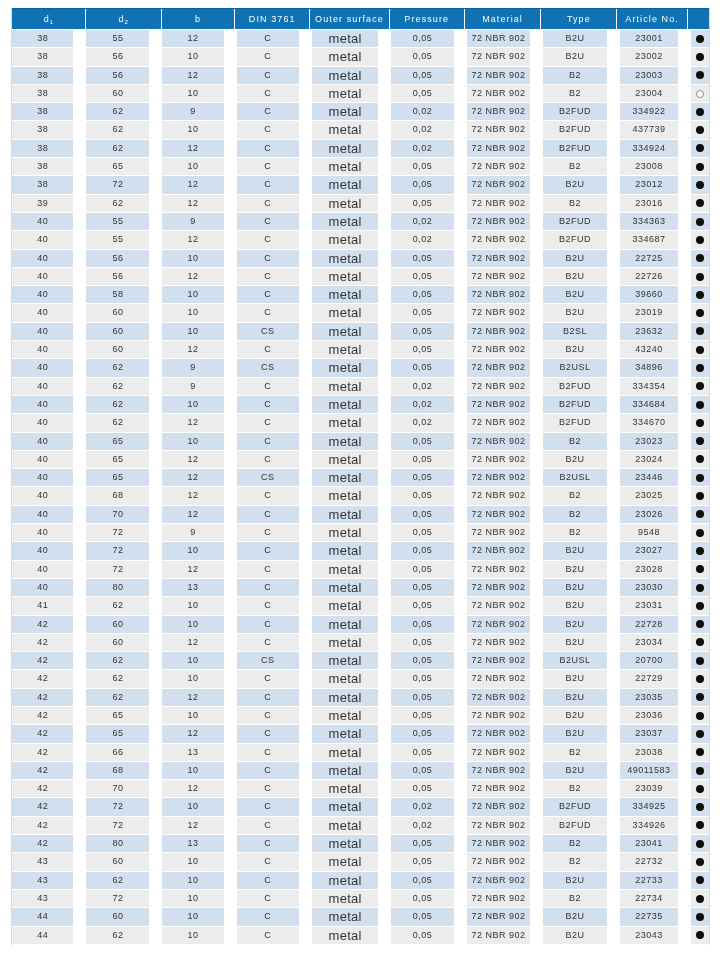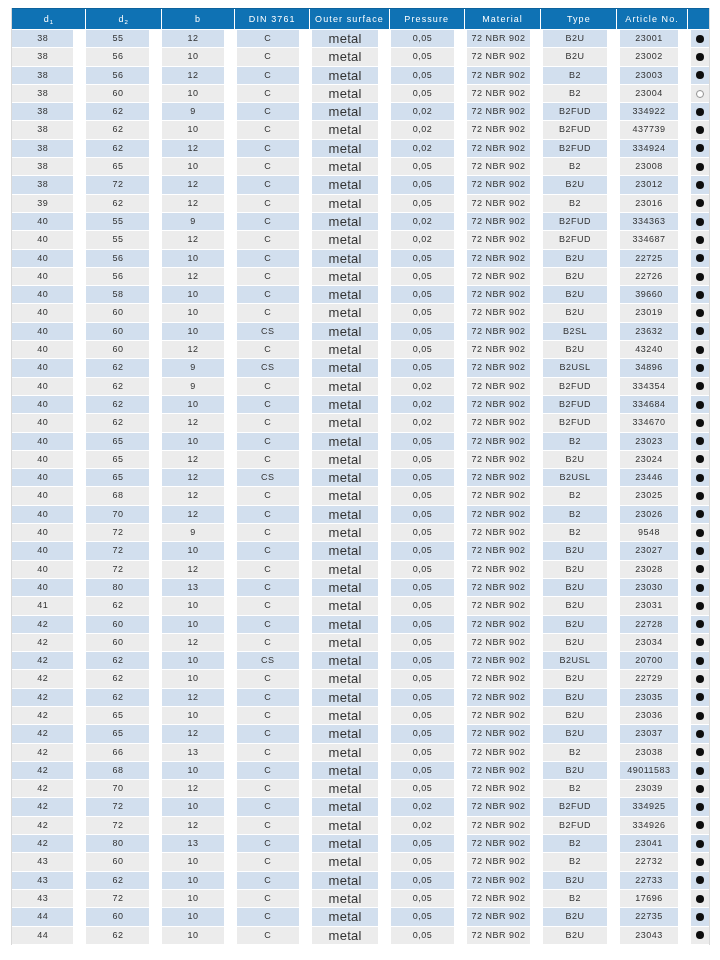--- a/index.html
+++ b/index.html
@@ -760,21 +760,21 @@
         </div>
         <div class="trow gray">
           <div class="tcell c0">43</div>
           <div class="tcell c1">72</div>
           <div class="tcell c2">10</div>
           <div class="tcell c3">C</div>
           <div class="tcell c4 outer">metal</div>
           <div class="tcell c5">0,05</div>
           <div class="tcell c6">72 NBR 902</div>
           <div class="tcell c7">B2</div>
-          <div class="tcell c8">17696</div>
+          <div class="tcell c8">22734</div>
           <div class="tcell c9 dotcell">
             <span class="dot filled"></span>
           </div>
         </div>
         <div class="trow blue">
           <div class="tcell c0">44</div>
           <div class="tcell c1">60</div>
           <div class="tcell c2">10</div>
           <div class="tcell c3">C</div>
           <div class="tcell c4 outer">metal</div>

